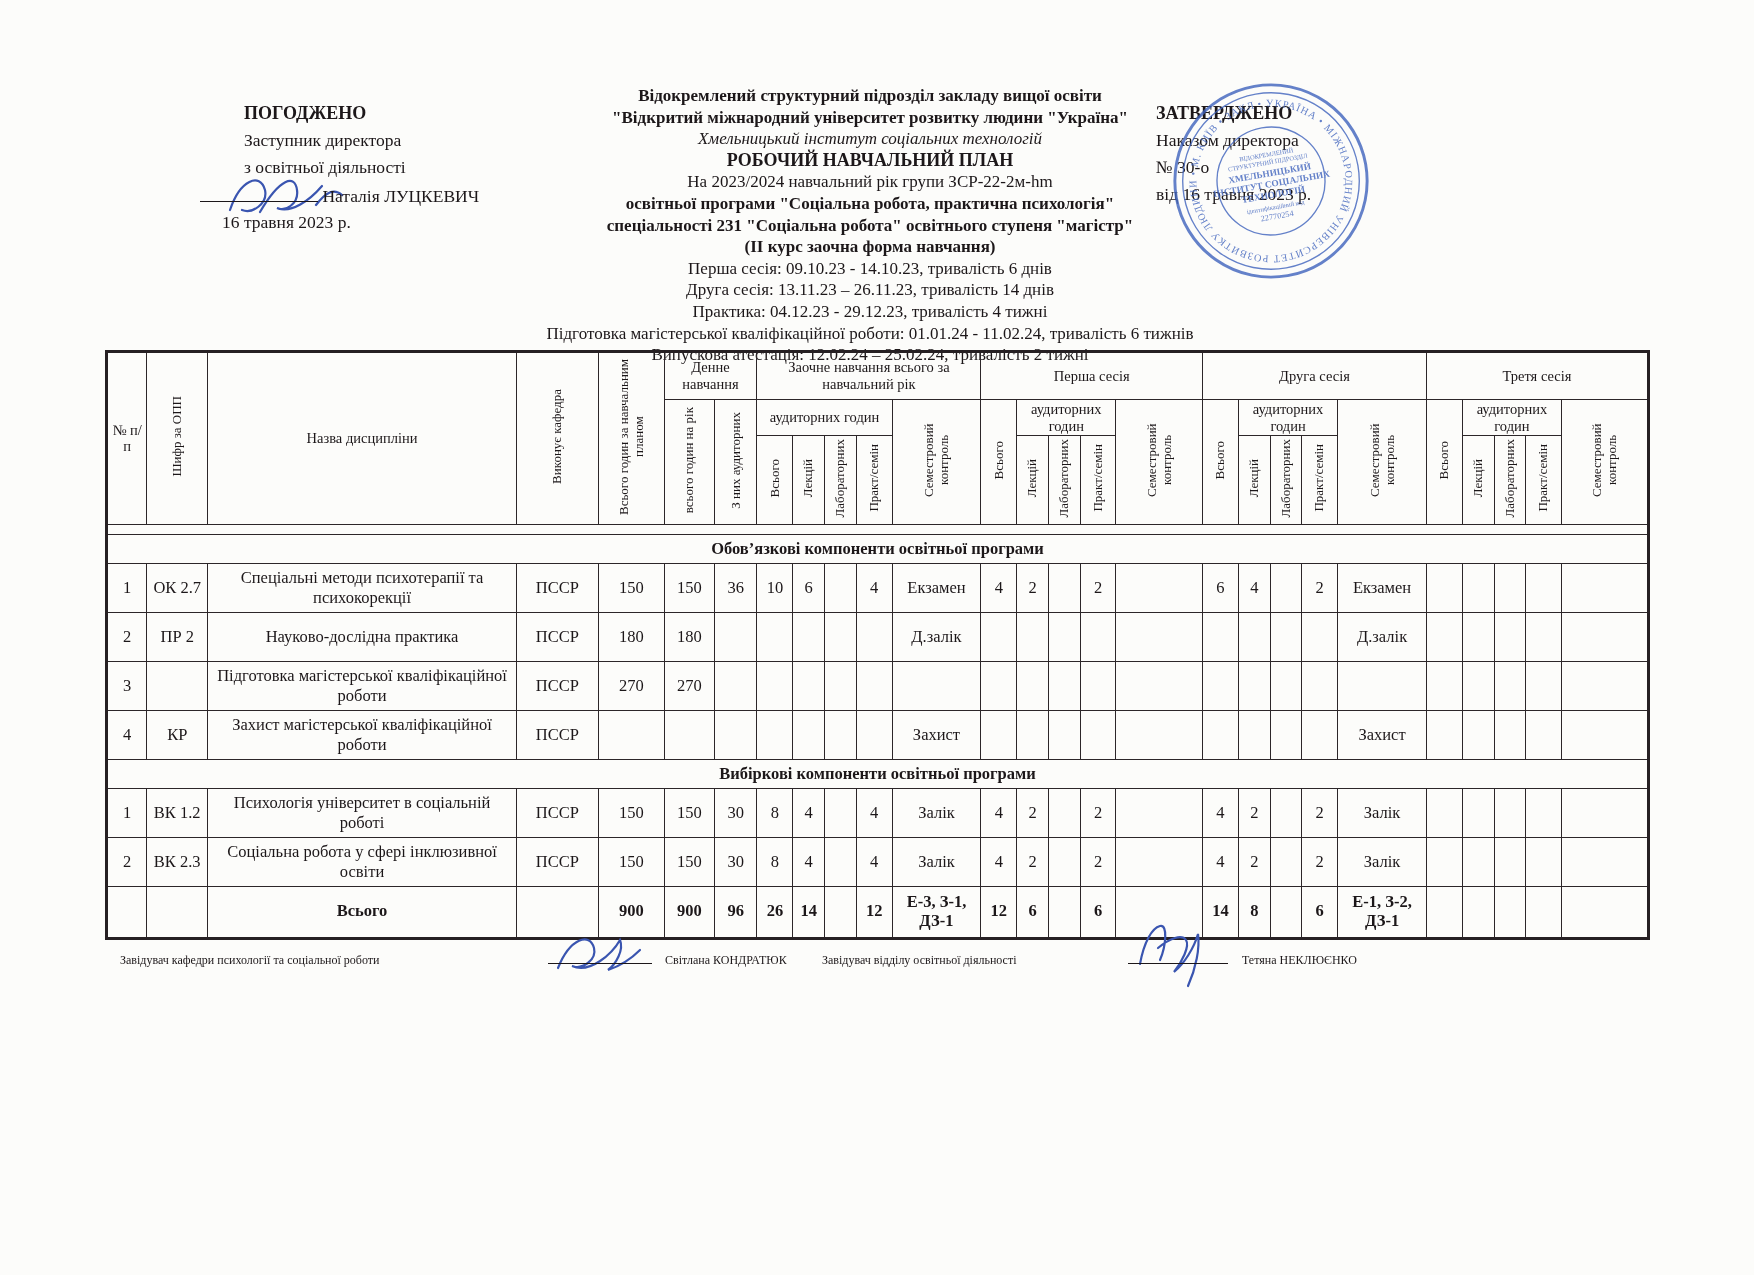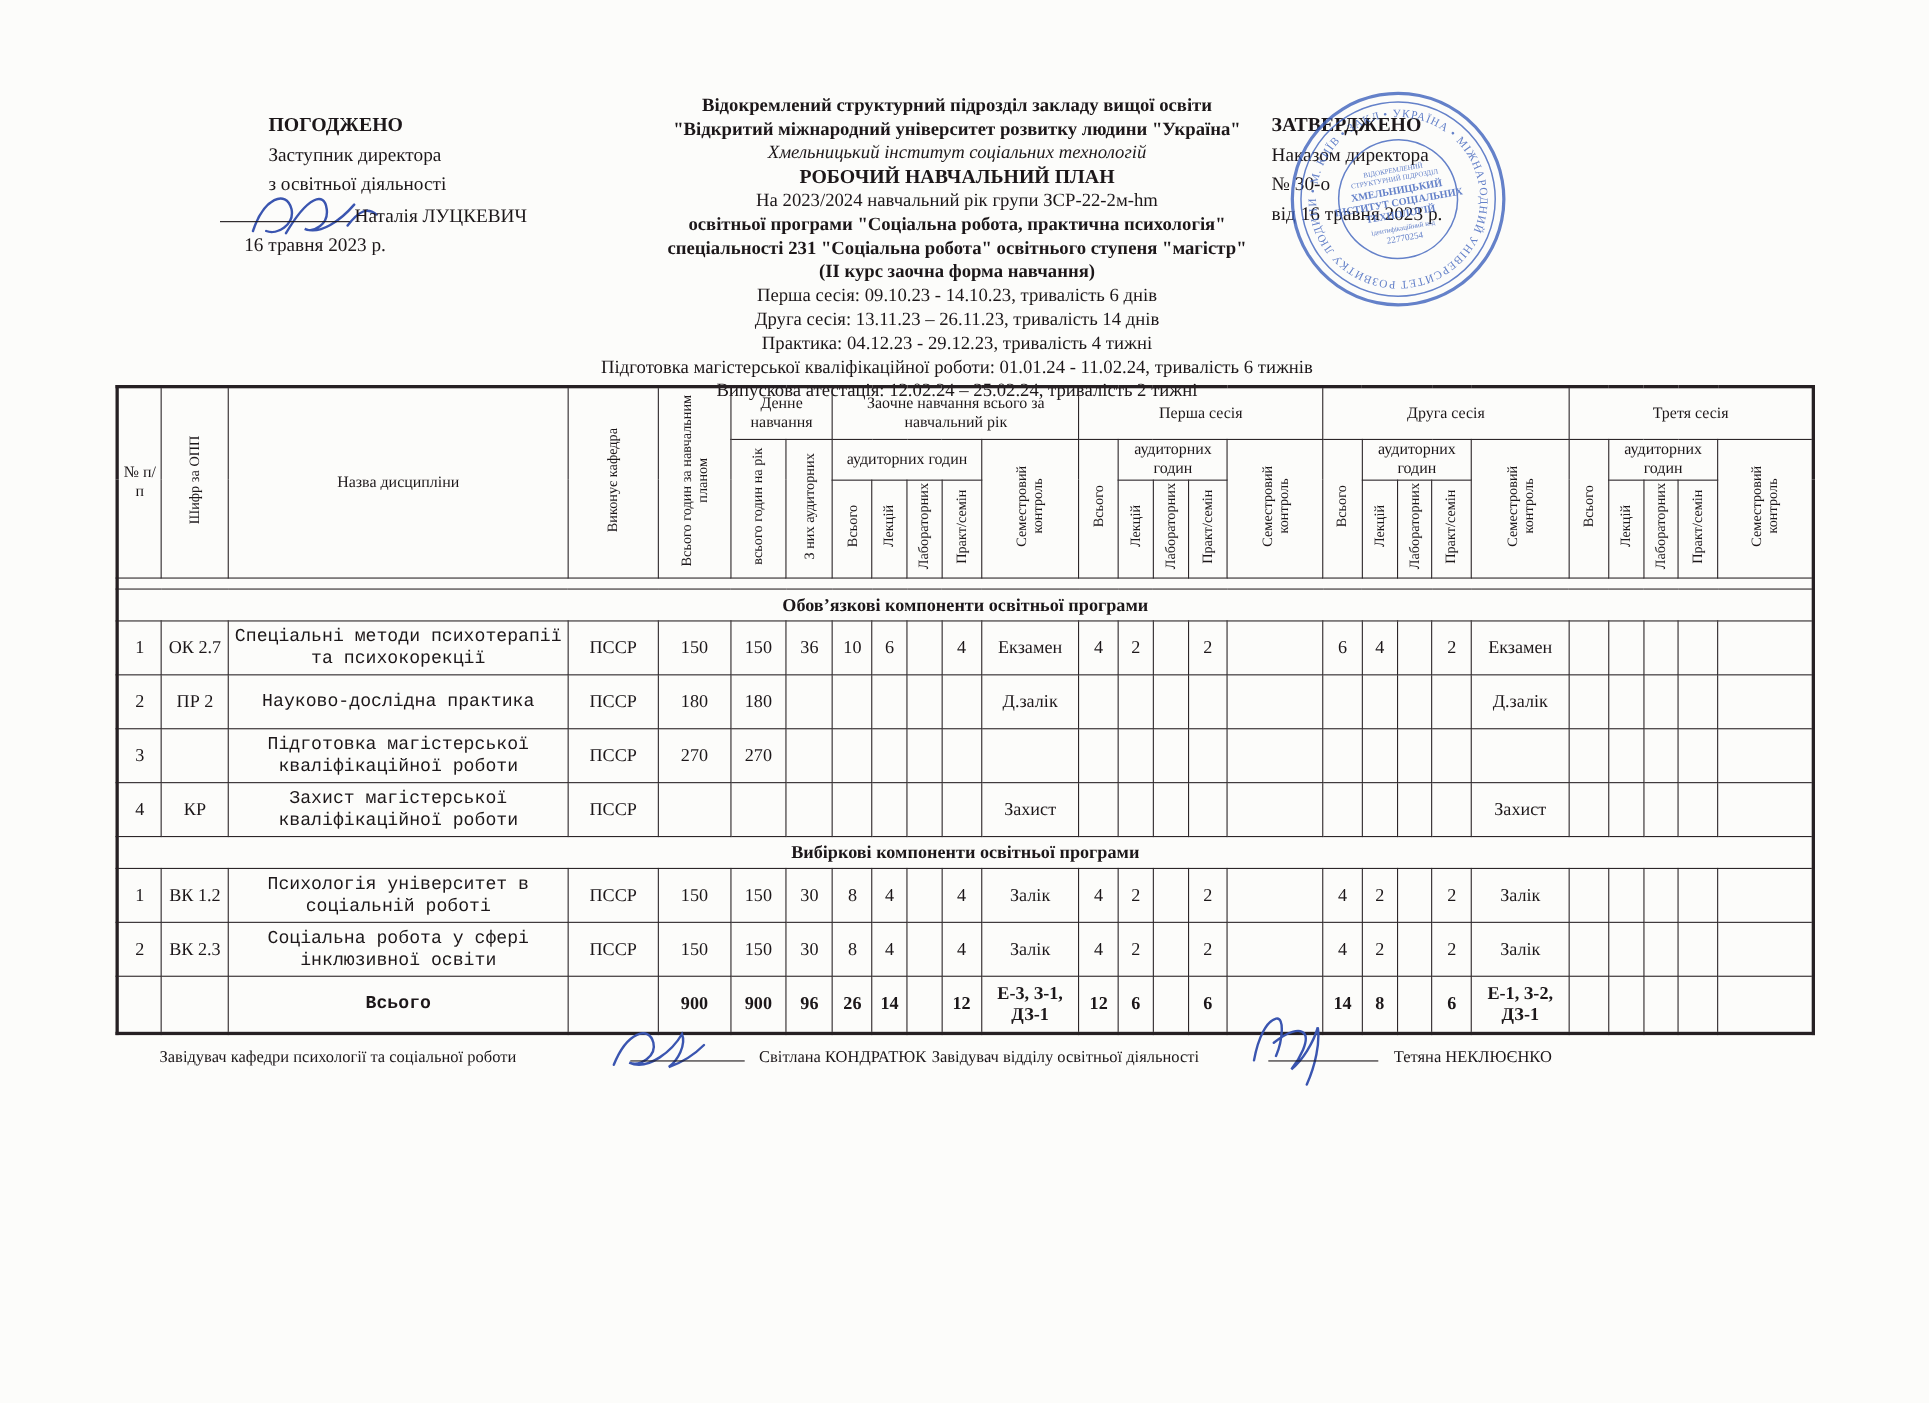--- a/index.html
+++ b/index.html
@@ -28,25 +28,25 @@
   table.plan{border-collapse:collapse;table-layout:fixed;width:1545px;border:3px solid #262023;}
   table.plan th,table.plan td{border:1.6px solid #2c2629;padding:1px 2px;text-align:center;vertical-align:middle;overflow:hidden;}
   table.plan th{font-weight:normal;font-size:14.5px;line-height:1.15;}
   tr.h1{height:48px;} tr.h2{height:32px;} tr.h3{height:88px;}
   .vh{writing-mode:vertical-rl;transform:rotate(180deg);margin:0 auto;font-size:13px;line-height:1.12;display:inline-block;max-height:160px;}
   tr.h2 .vh{max-height:118px;}
   tr.sp td{height:9px;padding:0;}
   td.section{font-weight:bold;font-size:16.5px;height:26px;border-top:2.6px solid #262023;border-bottom:2.6px solid #262023;margin-left:16px;}
   tr.dr{height:49px;}
   tr.dr td{font-size:16.5px;}
-  td.dn{text-align:left;padding-left:5px;font-size:16.5px;line-height:1.2;font-family:Liberation Mono, monospace;}
+  td.dn{text-align:left;padding-left:5px;font-size:16.5px;line-height:1.2;}
   tr.totals{height:52px;}
   tr.totals td{font-weight:bold;font-size:16.5px;line-height:1.15;}
   
-  .footer-item{position:absolute;font-size:15px;margin-left:25px;}
+  .footer-item{position:absolute;font-size:12px;}
   .fsig{position:absolute;}
   
   .ink path{stroke:#3a55b0;fill:none;stroke-width:2.2px;stroke-linecap:round;}
 </style>
 </head>
 <body>
 
 <div class="page">
 
   <div class="blk-left">

